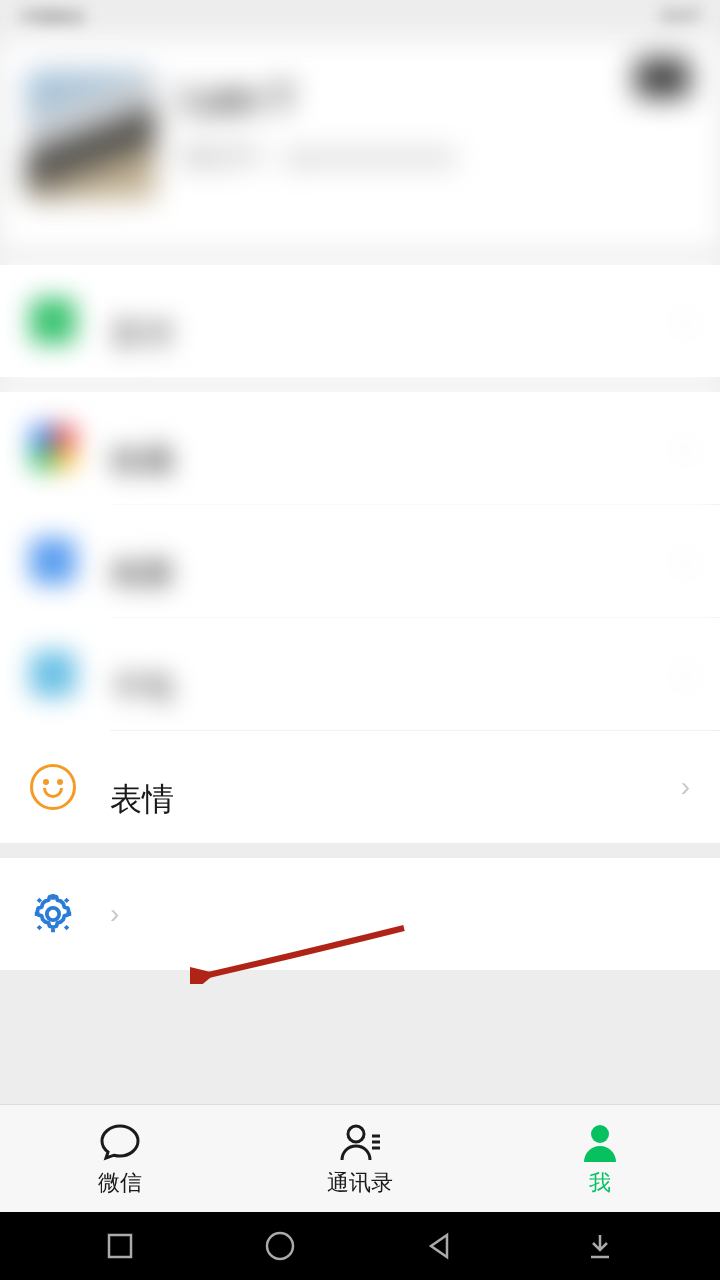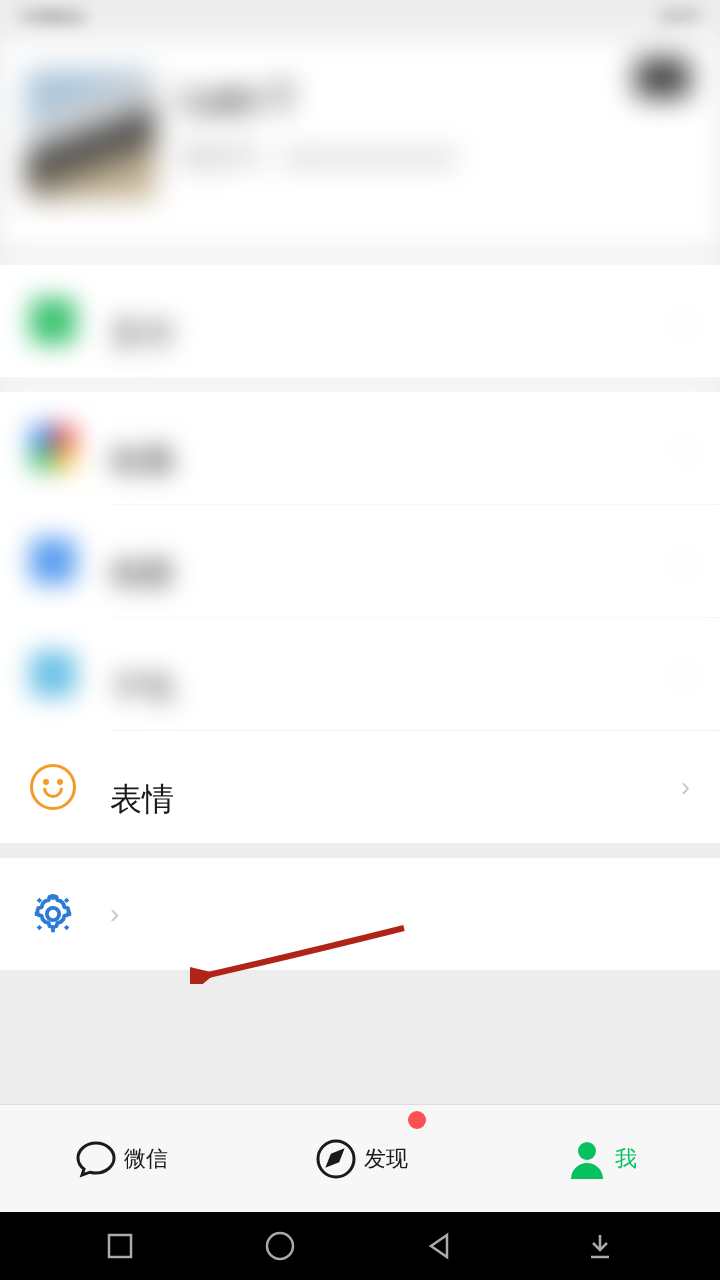--- a/index.html
+++ b/index.html
@@ -129,21 +129,21 @@
       bottom: 68px;
       left: 0; right: 0;
       height: 108px;
       background: #f7f7f7;
       border-top: 1px solid #ddd;
       display: flex;
     }
     .tab {
       flex: 1;
       display: flex;
-      flex-direction: row;
+      flex-direction: column;
       align-items: center;
       justify-content: center;
       gap: 4px;
       position: relative;
     }
     .tab-icon { width: 48px; height: 44px; display:flex; align-items:center; justify-content:center; }
     .tab-label { font-size: 22px; color: #1a1a1a; }
     .tab.active .tab-label { color: #07c160; }
     .badge {
       position: absolute;
@@ -259,26 +259,26 @@
     <div class="tab-icon">
       <svg width="48" height="44" viewBox="0 0 48 44" fill="none" stroke="#1a1a1a" stroke-width="3">
         <path d="M24 6c10 0 18 7 18 15s-8 15-18 15c-2 0-4-.3-6-.8L10 38l2-6c-4-3-6-7-6-11 0-8 8-15 18-15z"></path>
       </svg>
     </div>
     <div class="tab-label">微信</div>
   </div>
   <div class="tab">
     <div class="tab-icon">
       <svg width="48" height="44" viewBox="0 0 48 44" fill="none" stroke="#1a1a1a" stroke-width="3">
-        <circle cx="24" cy="22" r="18"></circle>
-        <path d="M30 14l-4 10-10 4 4-10z" fill="#1a1a1a"></path>
+        <circle cx="20" cy="14" r="8"></circle>
+        <path d="M6 40c0-8 6-14 14-14s14 6 14 14"></path>
+        <path d="M36 16h8M36 22h8M36 28h8"></path>
       </svg>
     </div>
-    <div class="badge"></div>
-    <div class="tab-label">发现</div>
+    <div class="tab-label">通讯录</div>
   </div>
   <div class="tab active">
     <div class="tab-icon">
       <svg width="48" height="44" viewBox="0 0 48 44" fill="#07c160">
         <circle cx="24" cy="14" r="9"></circle>
         <path d="M8 42c0-9 7-16 16-16s16 7 16 16z"></path>
       </svg>
     </div>
     <div class="tab-label">我</div>
   </div>

